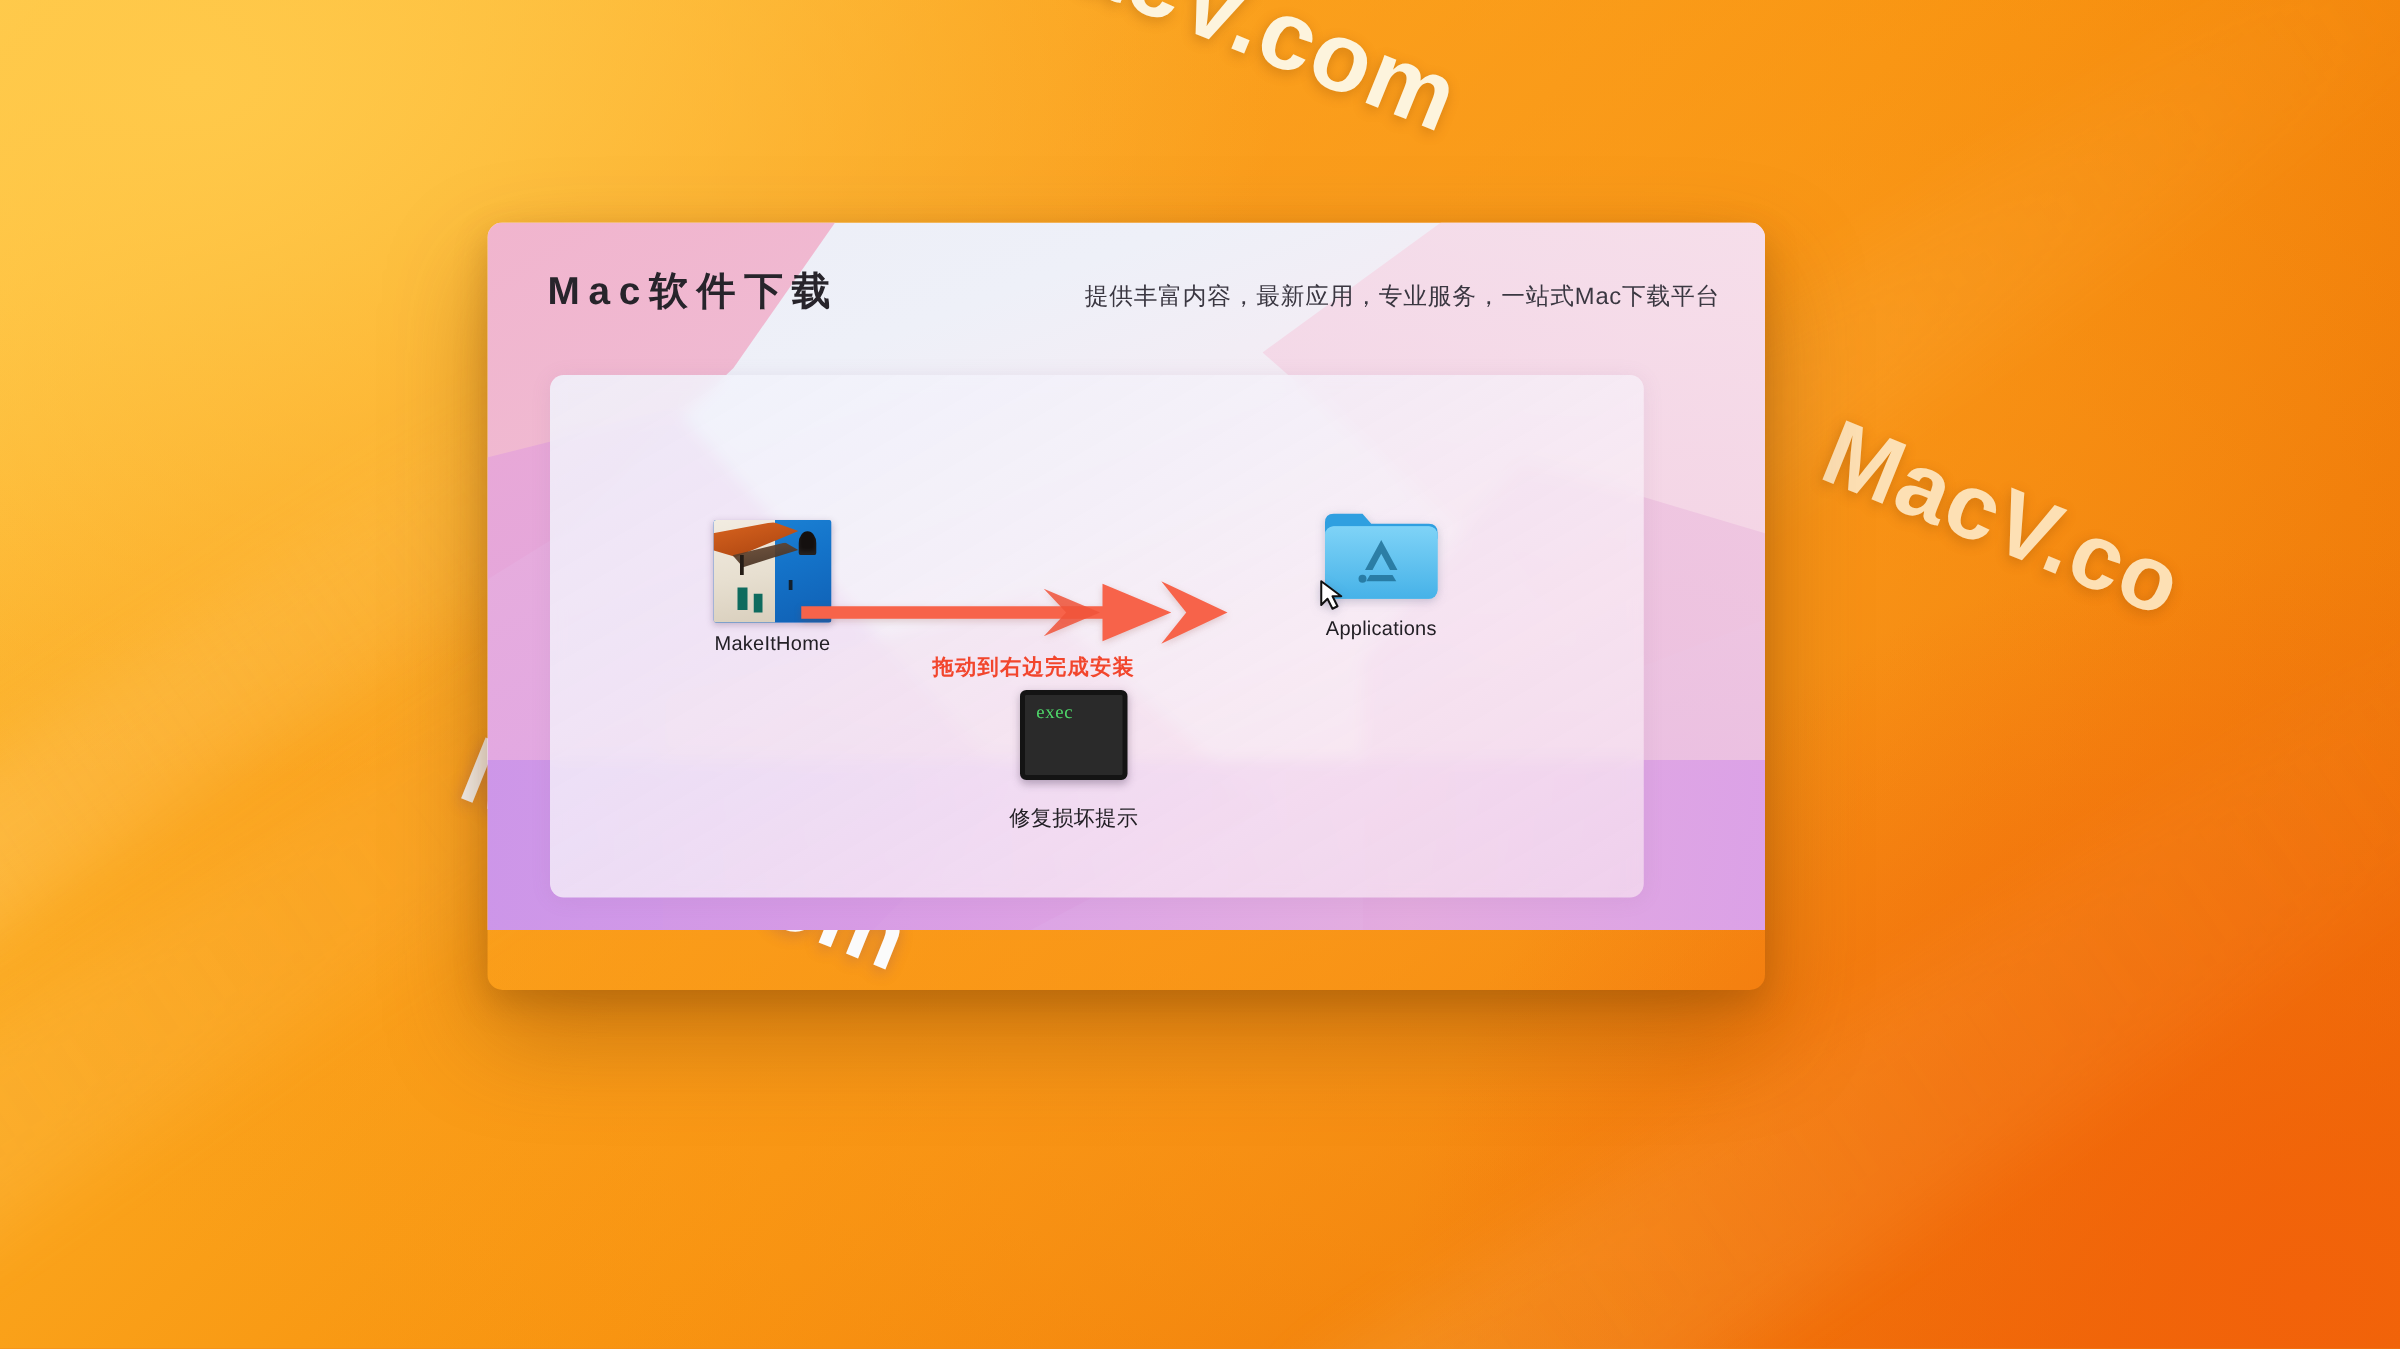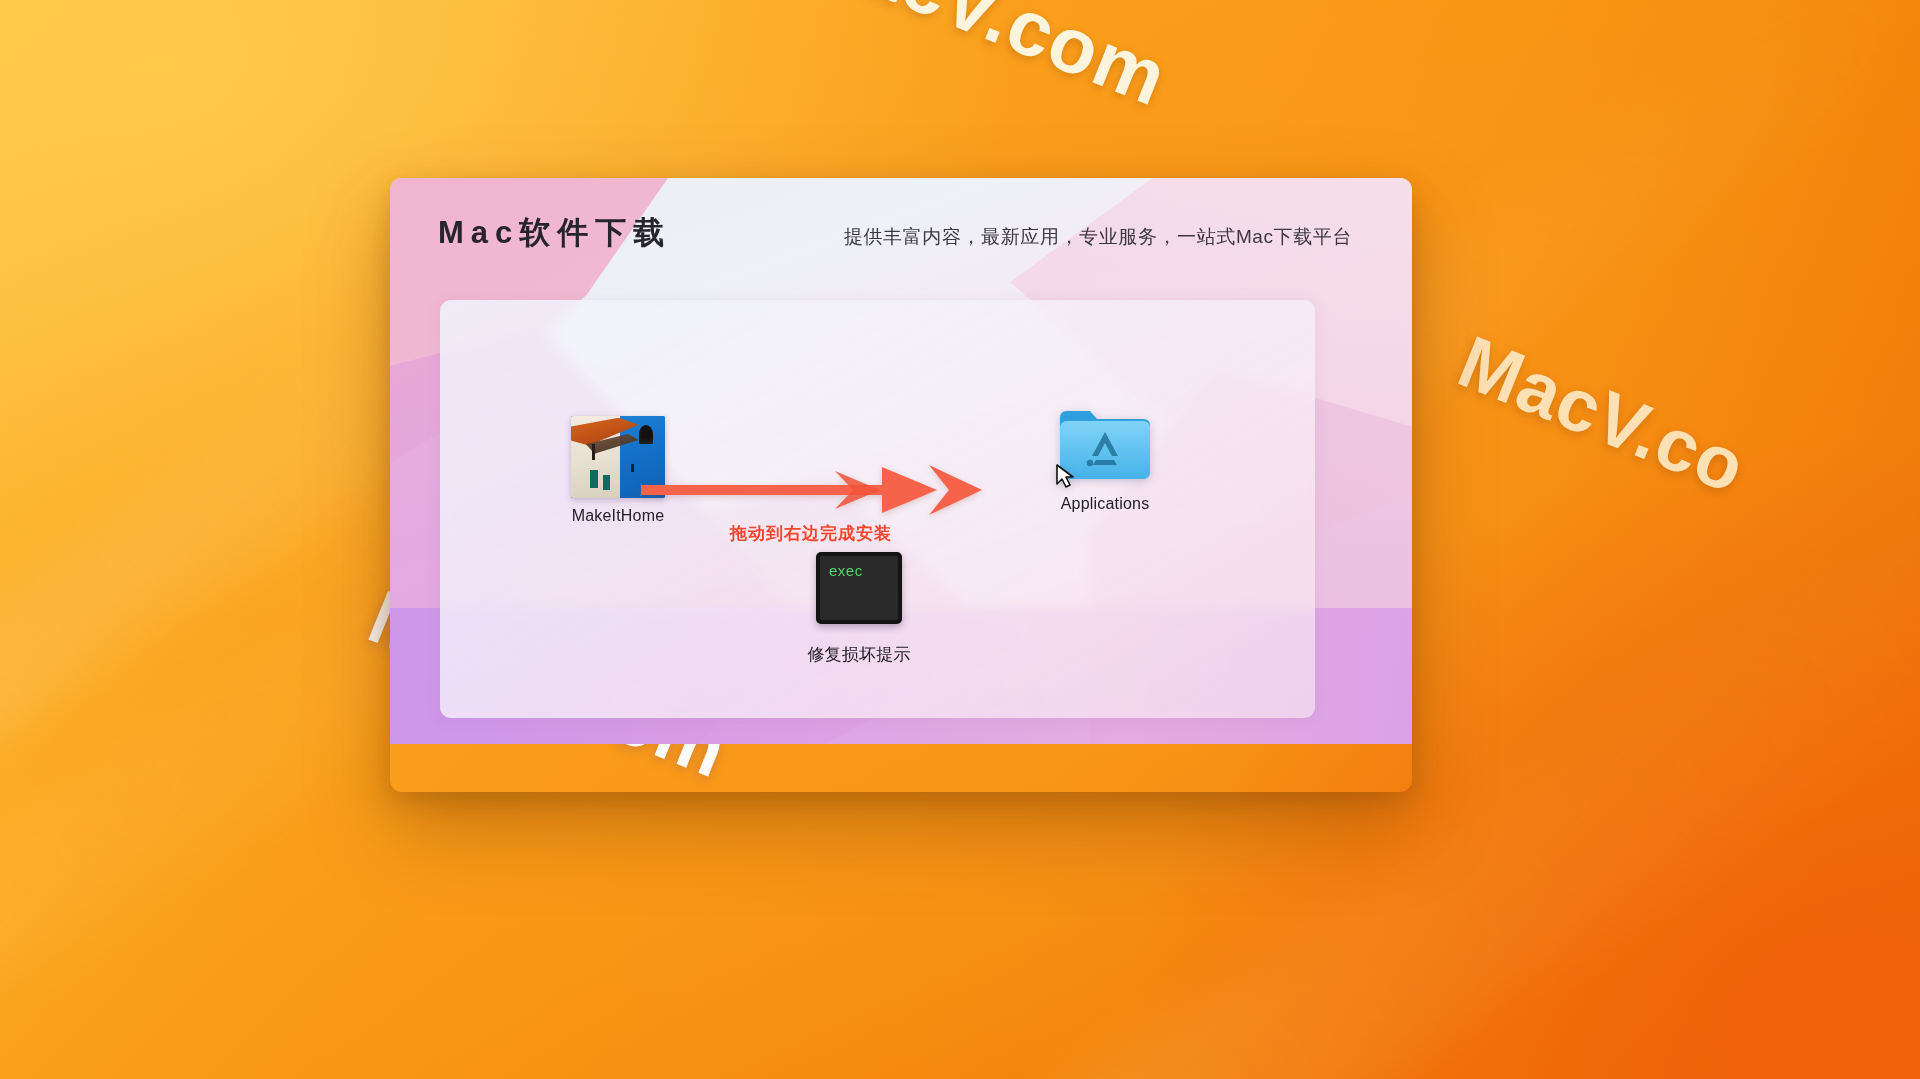--- a/index.html
+++ b/index.html
@@ -79,21 +79,21 @@
        clip-path:polygon(30% 0,100% 22%,100% 100%,0 100%,0 40%); opacity:.75;}
   .b5{ left:-60px; top:430px; width:1140px; height:200px;
        background:linear-gradient(90deg,#c792ea,#d79ae6 38%,#e2a8de 70%,#d79aea 100%); opacity:.85;}
   .b6{ left:140px; top:300px; width:480px; height:300px;
        background:linear-gradient(200deg,#f0b9d5,#e7a6d6); 
        clip-path:polygon(0 26%,62% 0,100% 56%,48% 100%,0 100%); opacity:.7;}
 
   
   #header-row{
     position:relative; z-index:3;
-    display:flex; align-items:baseline; padding:34px 60px 0 48px;
+    display:flex; align-items:baseline; padding:34px 36px 0 48px;
   }
   #brand-title{
     font-size:31px; font-weight:700; color:#27242b; letter-spacing:7px;
   }
   #tagline{
     margin-left:auto; font-size:19px; color:#3a3741; letter-spacing:.6px;
   }
 
   
   #install-panel{
@@ -143,31 +143,31 @@
   #apps-icon svg{ display:block; filter:drop-shadow(0 2px 4px rgba(60,70,110,.26)); }
   #alias-badge{ position:absolute; left:-5px; bottom:-3px; width:30px; height:30px; }
 
   
   #exec-icon{
     width:86px; height:72px; margin:0 auto; position:relative;
     background:#2a2a2a; border:4px solid #141414; border-radius:5px;
     box-shadow:0 3px 7px rgba(60,40,70,.34);
   }
   #exec-text{
-    position:absolute; left:9px; top:6px; font-family:Liberation Sans, sans-serif;
+    position:absolute; left:9px; top:6px; font-family:Liberation Serif, serif;
     font-size:15px; color:#4fd96a; letter-spacing:.5px;
   }
 
   
   #drag-arrow{ position:absolute; z-index:4; left:199px; top:163px; width:345px; height:54px; }
   #drag-arrow svg{ display:block; filter:drop-shadow(0 2px 3px rgba(140,60,40,.22)); }
 
   
   #drag-instruction{
-    position:absolute; z-index:4; left:206px; top:222px; width:330px; text-align:center;
+    position:absolute; z-index:4; left:222px; top:222px; width:330px; text-align:center;
     font-size:17px; font-weight:600; color:#f2462d; letter-spacing:1px;
   }
 </style>
 </head>
 <body>
 
 <div id="desktop">
   <div class="wall-streak s1"></div>
   <div class="wall-streak s2"></div>
   <div class="wall-streak s3"></div>

